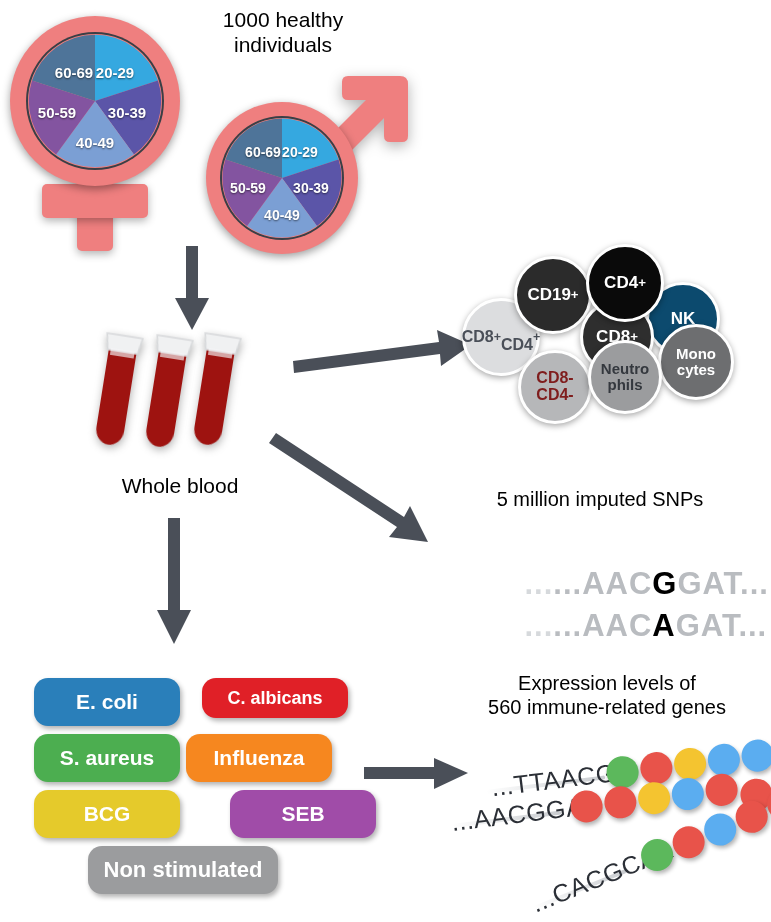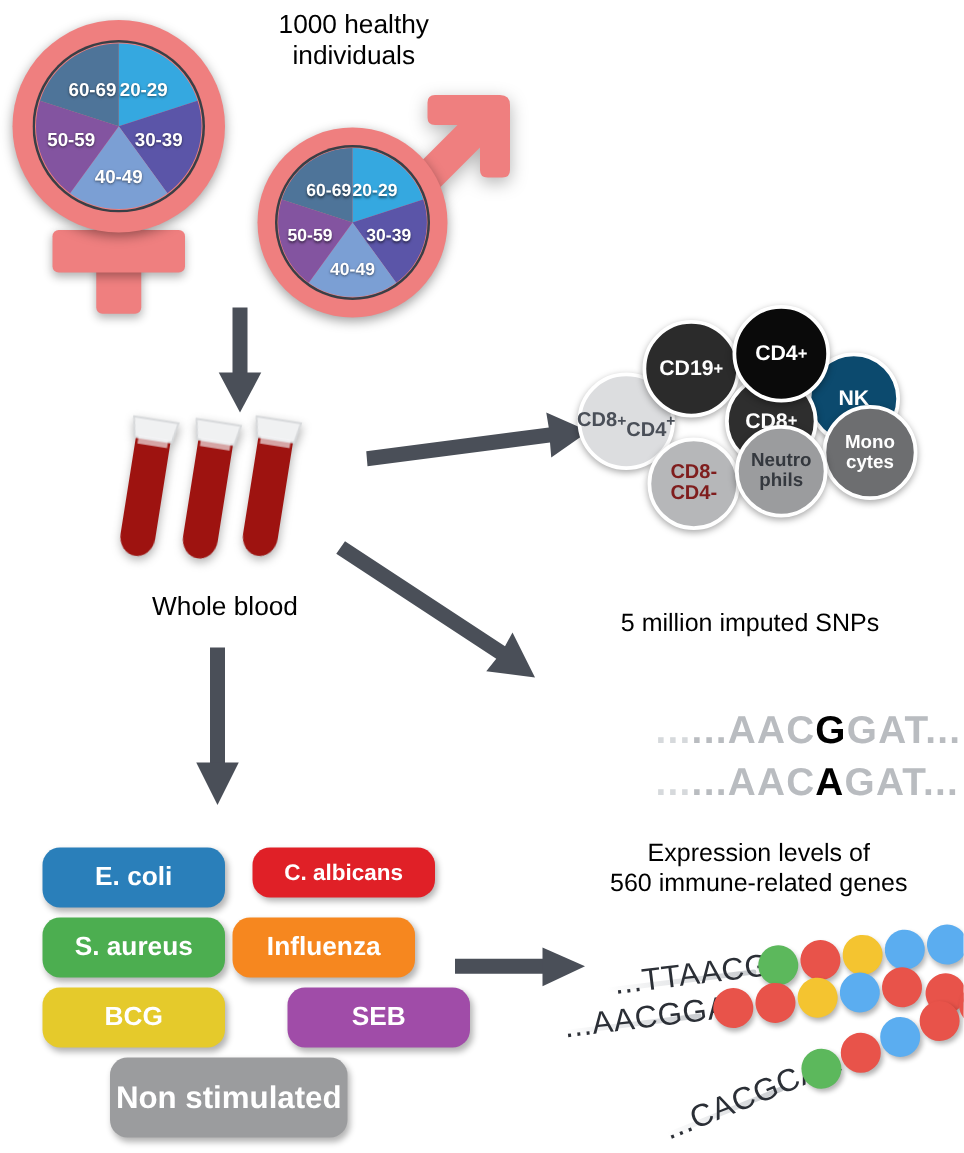--- a/index.html
+++ b/index.html
@@ -286,21 +286,21 @@
   <div class="abs" style="left:34px; top:678px; width:300px; height:222px;">
     <div class="pill" style="left:0px;   top:0px;  width:146px; height:48px; background:#2a7fba; font-size:21px;">E. coli</div>
     <div class="pill" style="left:168px; top:0px;  width:146px; height:40px; background:#e02027; font-size:18px;">C. albicans</div>
 
     <div class="pill" style="left:0px;   top:56px; width:146px; height:48px; background:#4cae50; font-size:21px;">S. aureus</div>
     <div class="pill" style="left:152px; top:56px; width:146px; height:48px; background:#f6871f; font-size:21px;">Influenza</div>
 
     <div class="pill" style="left:0px;   top:112px; width:146px; height:48px; background:#e5ca2b; font-size:21px;">BCG</div>
     <div class="pill" style="left:152px; top:112px; width:146px; height:48px; background:#a04ca8; font-size:21px;margin-left:44px;">SEB</div>
 
-    <div class="pill" style="left:54px;  top:168px; width:190px; height:64px; background:#9b9c9e; font-size:25px;">Non stimulated</div>
+    <div class="pill" style="left:54px;  top:168px; width:190px; height:48px; background:#9b9c9e; font-size:22px;">Non stimulated</div>
   </div>
 
   <svg class="arrow-svg" width="110" height="36" viewBox="0 0 110 36" style="left:364px; top:756px;">
     <g fill="#4a4f58">
       <rect x="0" y="11" width="76" height="12"></rect>
       <path d="M70,2 L104,17 L70,33 Z"></path>
     </g>
   </svg>
 
   <div class="abs heading" style="left:452px; top:672px; width:310px; font-size:20px;">Expression levels of

